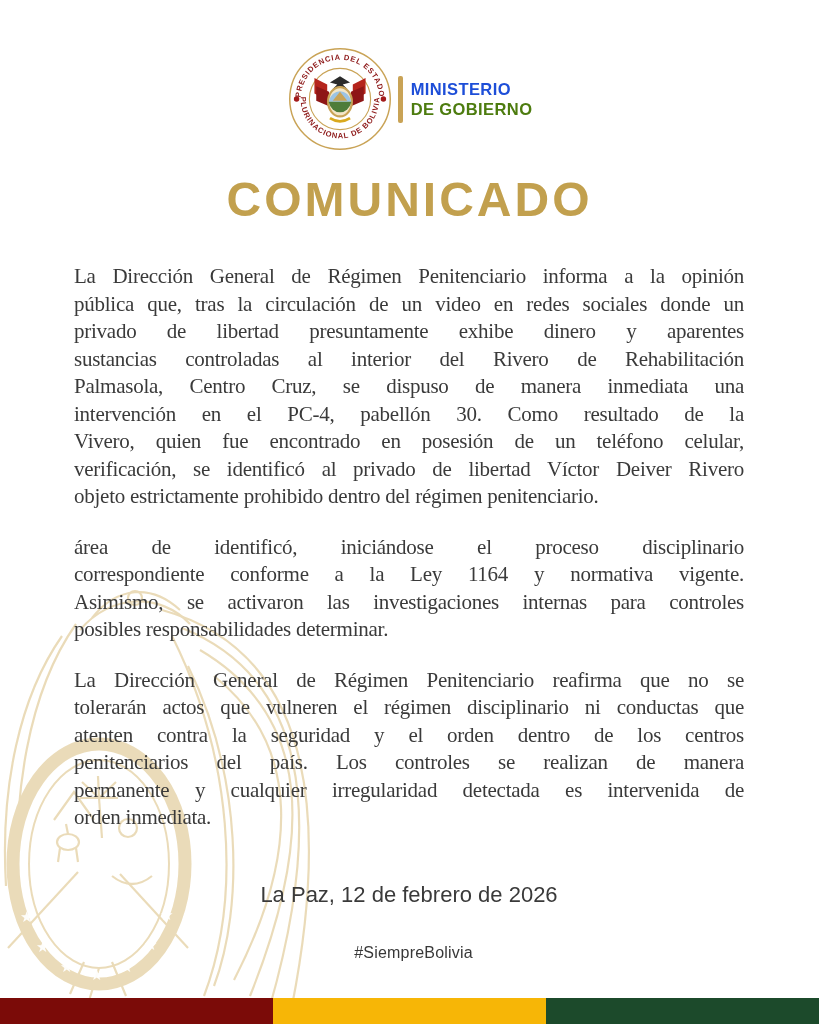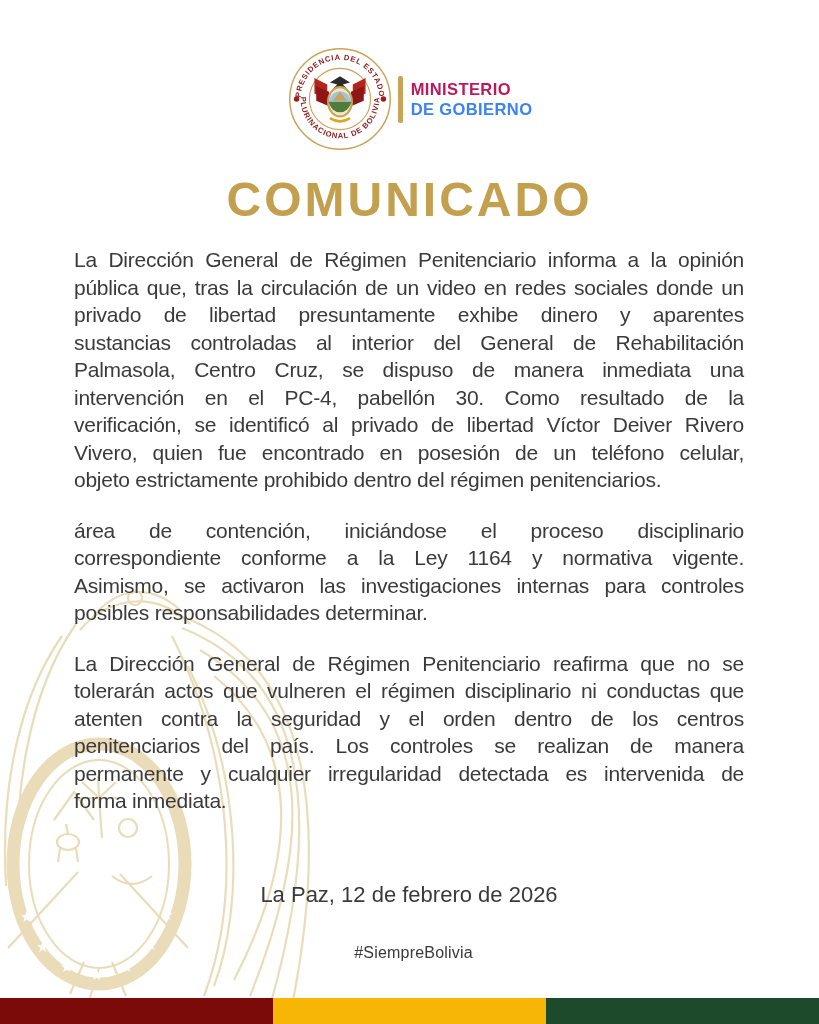--- a/index.html
+++ b/index.html
@@ -13,35 +13,35 @@
 
   
   .header {
     position:absolute; top:46px; left:0; right:0; height:106px; z-index:2;
     display:flex; justify-content:center; align-items:center;
   }
   .seal-svg { width:106px; height:106px; flex:0 0 auto; }
   .logo-divider { width:5px; height:47px; border-radius:2px; margin-left:5px; margin-right:8px; }
   .ministry { display:flex; flex-direction:column; justify-content:center; line-height:1.22; }
   .ministry .l1 { font-weight:bold; font-size:16.5px; letter-spacing:0.4px; }
-  .ministry .l2 { font-weight:bold; font-size:16.5px; letter-spacing:0.4px; color:#3b82f6; }
+  .ministry .l2 { font-weight:bold; font-size:16.5px; letter-spacing:0.4px; color:#4d7c0f; }
 
   
   .title {
     position:absolute; top:174px; left:0; width:100%; z-index:2;
     text-align:center; font-size:48px; line-height:52px;
     font-weight:800; letter-spacing:3px;
   }
 
   
   .body {
     position:absolute; top:246px; left:74px; width:670px; z-index:2;
     font-size:21px; line-height:27.5px; letter-spacing:-0.25px; color:#3a3a3a;
   }
-  .para { margin:0 0 23px 0; }
+  .para { margin:17px 0 23px 0;font-family:Liberation Serif, serif; }
   .jline { text-align:justify; text-align-last:justify; white-space:normal; }
   .jlast { text-align:left; }
 
   .dateline {
     position:absolute; top:882px; left:74px; width:670px; z-index:2;
     text-align:center; font-size:22px; color:#3a3a3a;
   }
   .hashtag {
     position:absolute; top:944px; left:4px; width:100%; z-index:2;
     text-align:center; font-size:16px; font-weight:500; color:#383838; letter-spacing:0.2px;
@@ -127,52 +127,52 @@
         <path d="M58,33 L47,40 L55,42 L50,47 L58,44 L66,47 L61,42 L69,40 Z" fill="#2b2b2b"></path>
         <ellipse cx="58" cy="61" rx="13" ry="16" fill="#F3E6C8" stroke="#C9A356" stroke-width="2.4"></ellipse>
         <path d="M45.5,61 a13,16 0 0 1 25,0 Z" fill="#9CC4E4"></path>
         <path d="M45.5,61 a13,16 0 0 0 25,0 Z" fill="#4E7C3A"></path>
         <path d="M50,60 L58,50 L66,60 Z" fill="#C9A356"></path>
         <path d="M47,79 Q58,86 69,79" stroke="#D9A91E" stroke-width="3" fill="none"></path>
       </g>
     </svg>
     <div class="logo-divider" style="background: rgb(201, 163, 86);"></div>
     <div class="ministry">
-      <div class="l1" style="color: #be185d;">MINISTERIO</div>
+      <div class="l1" style="color: #1d4ed8;">MINISTERIO</div>
       <div class="l2">DE GOBIERNO</div>
     </div>
   </div>
 
   <h1 class="title" style="margin: 0px; color: rgb(194, 160, 78);">COMUNICADO</h1>
 
   <div class="body">
     <div class="para">
       <div class="jline">La Dirección General de Régimen Penitenciario informa a la opinión</div>
       <div class="jline">pública que, tras la circulación de un video en redes sociales donde un</div>
       <div class="jline">privado de libertad presuntamente exhibe dinero y aparentes</div>
-      <div class="jline">sustancias controladas al interior del General de Rehabilitación</div>
+      <div class="jline">sustancias controladas al interior del Rivero de Rehabilitación</div>
       <div class="jline">Palmasola, Centro Cruz, se dispuso de manera inmediata una</div>
       <div class="jline">intervención en el PC-4, pabellón 30. Como resultado de la</div>
+      <div class="jline">Vivero, quien fue encontrado en posesión de un teléfono celular,</div>
       <div class="jline">verificación, se identificó al privado de libertad Víctor Deiver Rivero</div>
-      <div class="jline">Vivero, quien fue encontrado en posesión de un teléfono celular,</div>
-      <div class="jlast">objeto estrictamente prohibido dentro del régimen penitenciarios.</div>
+      <div class="jlast">objeto estrictamente prohibido dentro del régimen penitenciario.</div>
     </div>
     <div class="para">
-      <div class="jline">área de contención, iniciándose el proceso disciplinario</div>
+      <div class="jline">área de identificó, iniciándose el proceso disciplinario</div>
       <div class="jline">correspondiente conforme a la Ley 1164 y normativa vigente.</div>
       <div class="jline">Asimismo, se activaron las investigaciones internas para controles</div>
       <div class="jlast">posibles responsabilidades determinar.</div>
     </div>
     <div class="para">
       <div class="jline">La Dirección General de Régimen Penitenciario reafirma que no se</div>
       <div class="jline">tolerarán actos que vulneren el régimen disciplinario ni conductas que</div>
       <div class="jline">atenten contra la seguridad y el orden dentro de los centros</div>
       <div class="jline">penitenciarios del país. Los controles se realizan de manera</div>
       <div class="jline">permanente y cualquier irregularidad detectada es intervenida de</div>
-      <div class="jlast">forma inmediata.</div>
+      <div class="jlast">orden inmediata.</div>
     </div>
   </div>
 
   <div class="dateline">La Paz, 12 de febrero de 2026</div>
 
   <div class="hashtag">#SiempreBolivia</div>
 
   <div class="stripe">
     <div style="background: rgb(123, 11, 8);"></div>
     <div style="background: rgb(247, 182, 6);"></div>

